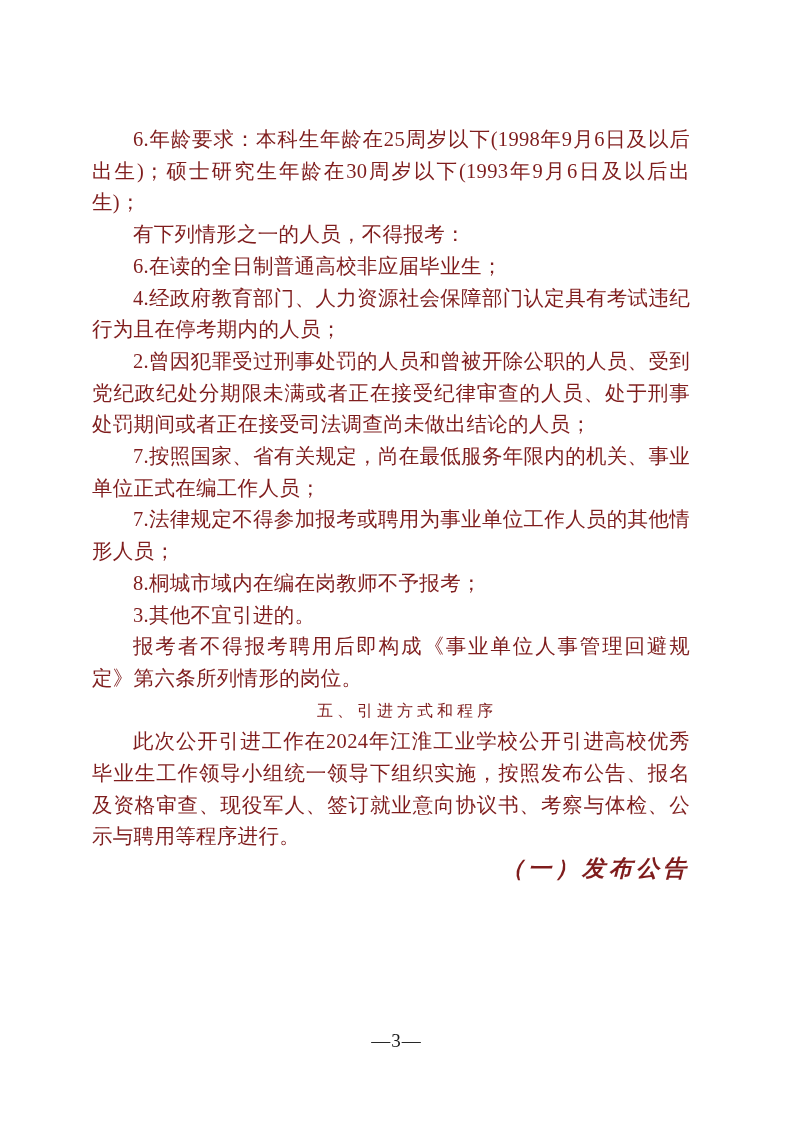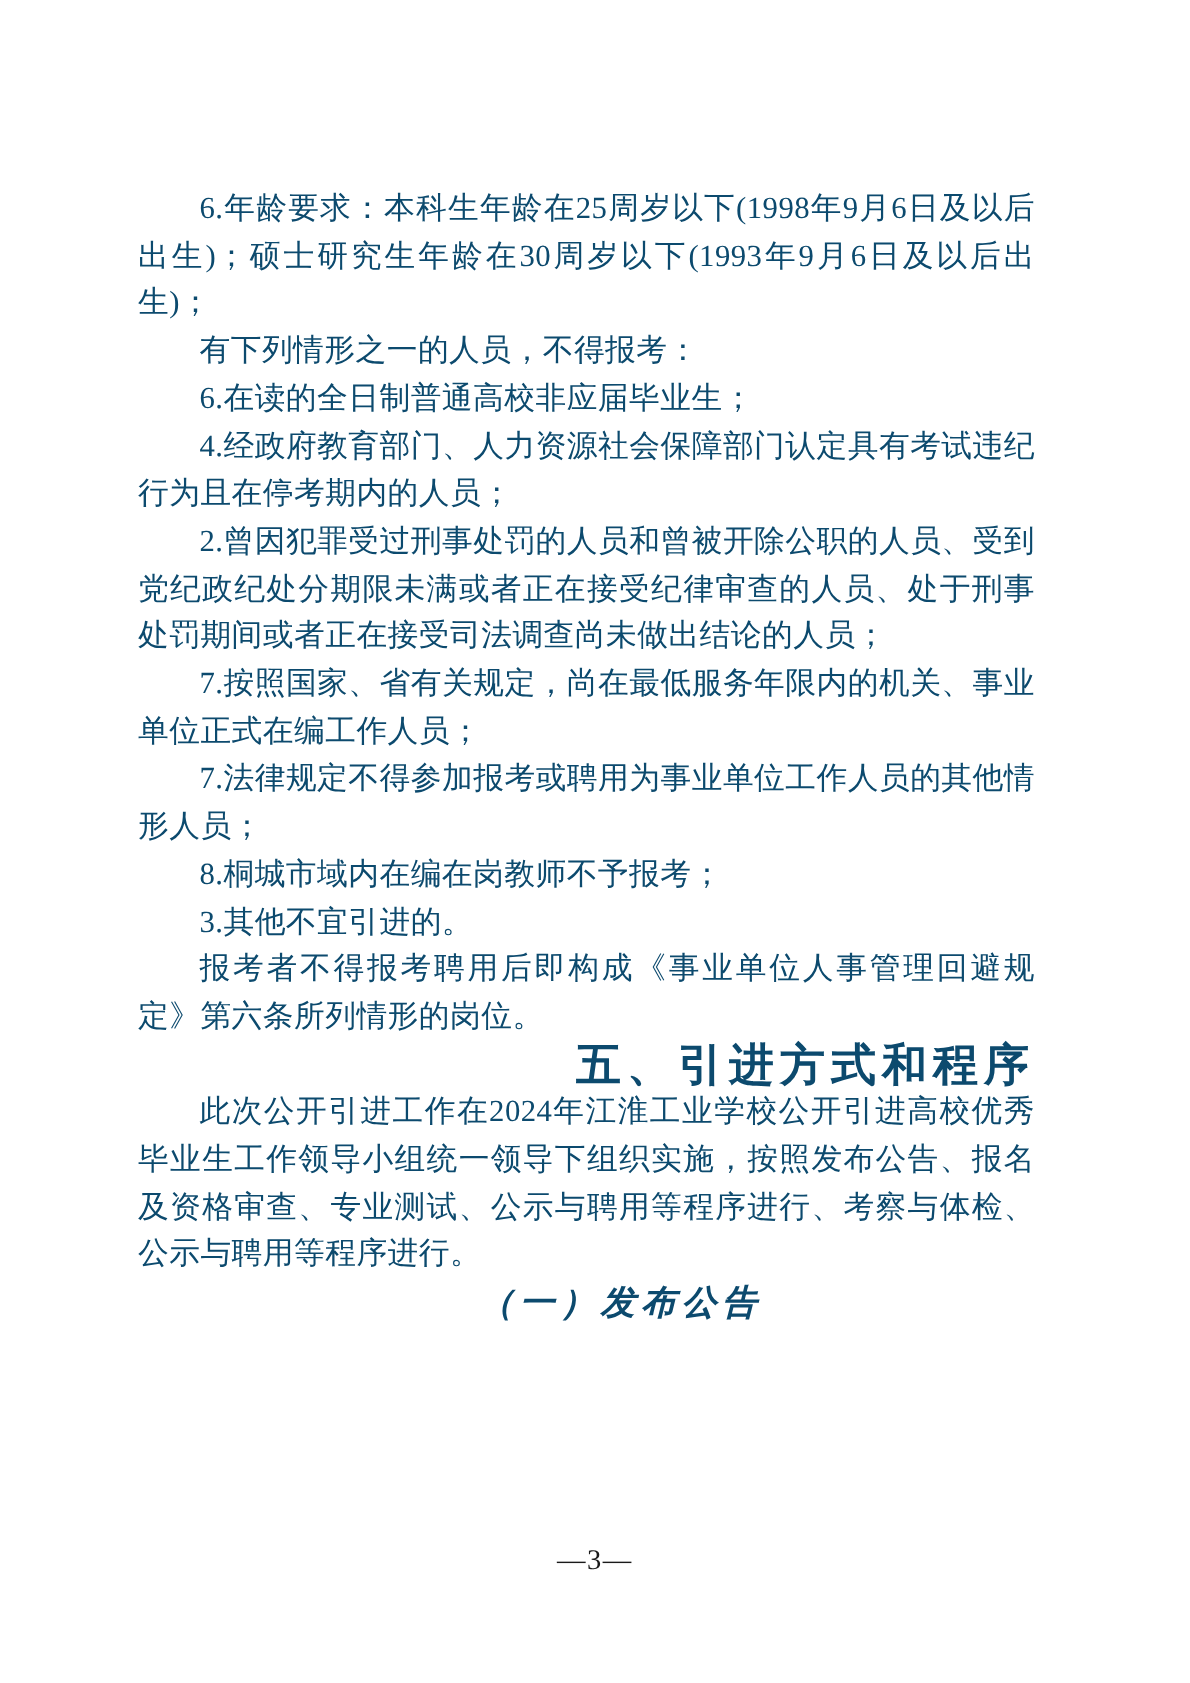--- a/index.html
+++ b/index.html
@@ -23,39 +23,39 @@
     width: 598px;
   }
   .content p {
     margin: 0;
     padding: 0;
     font-size: 20.5px;
     line-height: 31.7px;
     text-align: justify;
     text-justify: inter-ideograph;
     letter-spacing: 0.3px;
-    color: #0c4a6e;
+    color: #7f1d1d;
   }
   .content p.indent {
     text-indent: 2em;
   }
   .content p.heading-hei {
     font-family: "Liberation Sans", sans-serif;
-    font-weight: bold;
-    font-size: 30px;
+    font-weight: normal;
+    font-size: 16px;
     letter-spacing: 4px;
-    text-align: right;
+    text-align: center;
   }
   .content p.heading-kai {
     font-family: "Liberation Serif", serif;
     font-weight: bold;
     font-style: italic;
     font-size: 23px;
     letter-spacing: 4px;
-    text-align: center;
+    text-align: right;
   }
   .footer {
     position: absolute;
     left: 0;
     top: 1030px;
     width: 100%;
     text-align: center;
     font-size: 19px;
     letter-spacing: 1px;
     color: #1a1a1a;
@@ -71,17 +71,17 @@
     <p class="indent">有下列情形之一的人员，不得报考：</p>
     <p class="indent">6.在读的全日制普通高校非应届毕业生；</p>
     <p class="indent">4.经政府教育部门、人力资源社会保障部门认定具有考试违纪行为且在停考期内的人员；</p>
     <p class="indent">2.曾因犯罪受过刑事处罚的人员和曾被开除公职的人员、受到党纪政纪处分期限未满或者正在接受纪律审查的人员、处于刑事处罚期间或者正在接受司法调查尚未做出结论的人员；</p>
     <p class="indent">7.按照国家、省有关规定，尚在最低服务年限内的机关、事业单位正式在编工作人员；</p>
     <p class="indent">7.法律规定不得参加报考或聘用为事业单位工作人员的其他情形人员；</p>
     <p class="indent">8.桐城市域内在编在岗教师不予报考；</p>
     <p class="indent">3.其他不宜引进的。</p>
     <p class="indent">报考者不得报考聘用后即构成《事业单位人事管理回避规定》第六条所列情形的岗位。</p>
     <p class="heading-hei indent">五、引进方式和程序</p>
-    <p class="indent">此次公开引进工作在2024年江淮工业学校公开引进高校优秀毕业生工作领导小组统一领导下组织实施，按照发布公告、报名及资格审查、专业测试、公示与聘用等程序进行、考察与体检、公示与聘用等程序进行。</p>
+    <p class="indent">此次公开引进工作在2024年江淮工业学校公开引进高校优秀毕业生工作领导小组统一领导下组织实施，按照发布公告、报名及资格审查、现役军人、签订就业意向协议书、考察与体检、公示与聘用等程序进行。</p>
     <p class="heading-kai indent">（一）发布公告</p>
   </div>
   <div class="footer">—3—</div>
 </div>
 
 </body></html>

